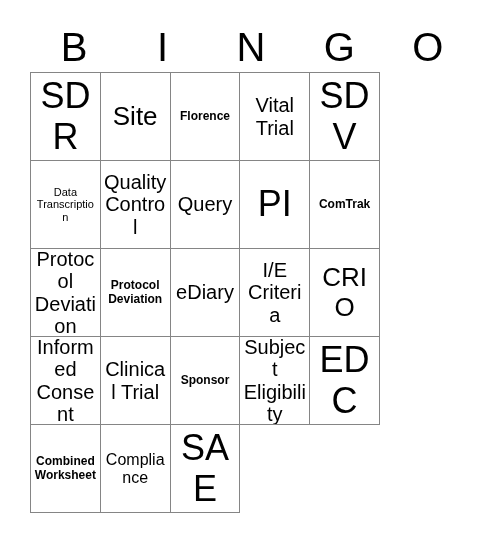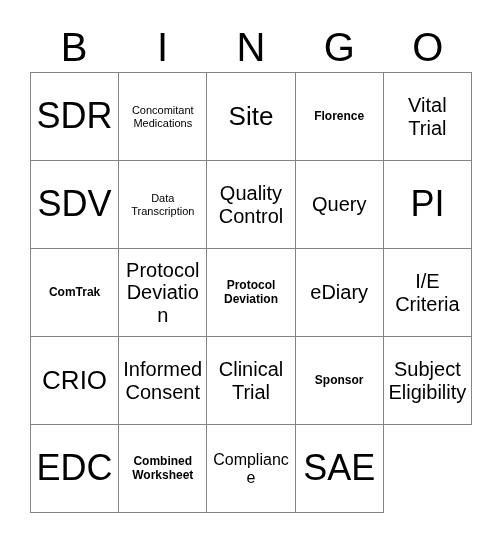--- a/index.html
+++ b/index.html
@@ -42,21 +42,21 @@
     line-height: 1;
     color: #000000;
     letter-spacing: 0;
   }
 
   
   .grid {
     position: absolute;
     left: 30px;
     top: 72px;
-    width: 442px;
+    width: 350px;
     height: 441px;
     display: grid;
     grid-template-columns: repeat(5, 1fr);
     grid-template-rows: repeat(5, 1fr);
     border-top: 1px solid #858585;
     border-left: 1px solid #858585;
     box-sizing: border-box;
     background: #ffffff;
   }
   .cell {
@@ -96,23 +96,20 @@
     <div class="header-letter">B</div>
     <div class="header-letter">I</div>
     <div class="header-letter">N</div>
     <div class="header-letter">G</div>
     <div class="header-letter">O</div>
   </div>
 
   <div class="grid" id="bingo-grid">
       <div class="cell size-xl">
         <span class="cell-text">SDR</span>
-      </div>
-      <div class="cell size-xxs">
-        <span class="cell-text">Concomitant Medications</span>
       </div>
       <div class="cell size-lg">
         <span class="cell-text">Site</span>
       </div>
       <div class="cell size-sm">
         <span class="cell-text">Florence</span>
       </div>
       <div class="cell size-md">
         <span class="cell-text">Vital Trial</span>
       </div>

